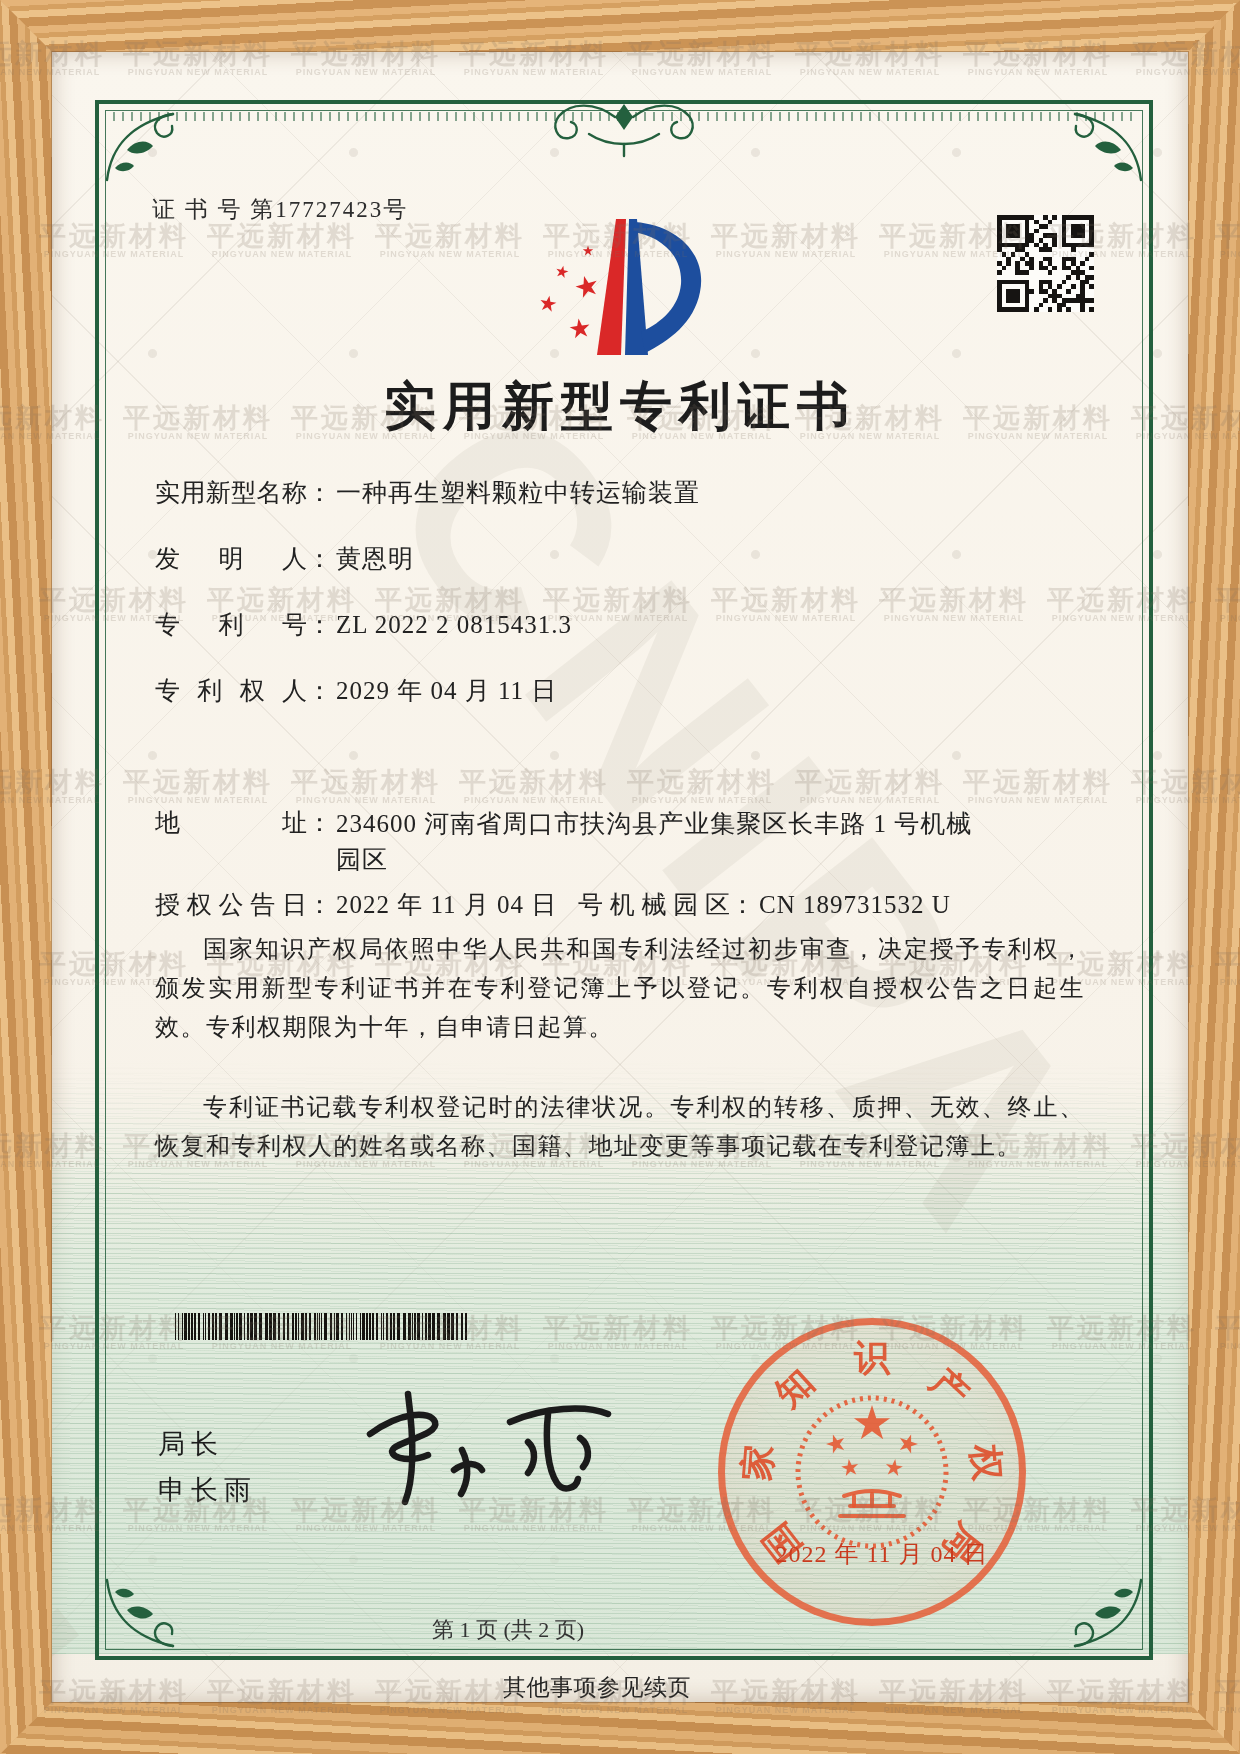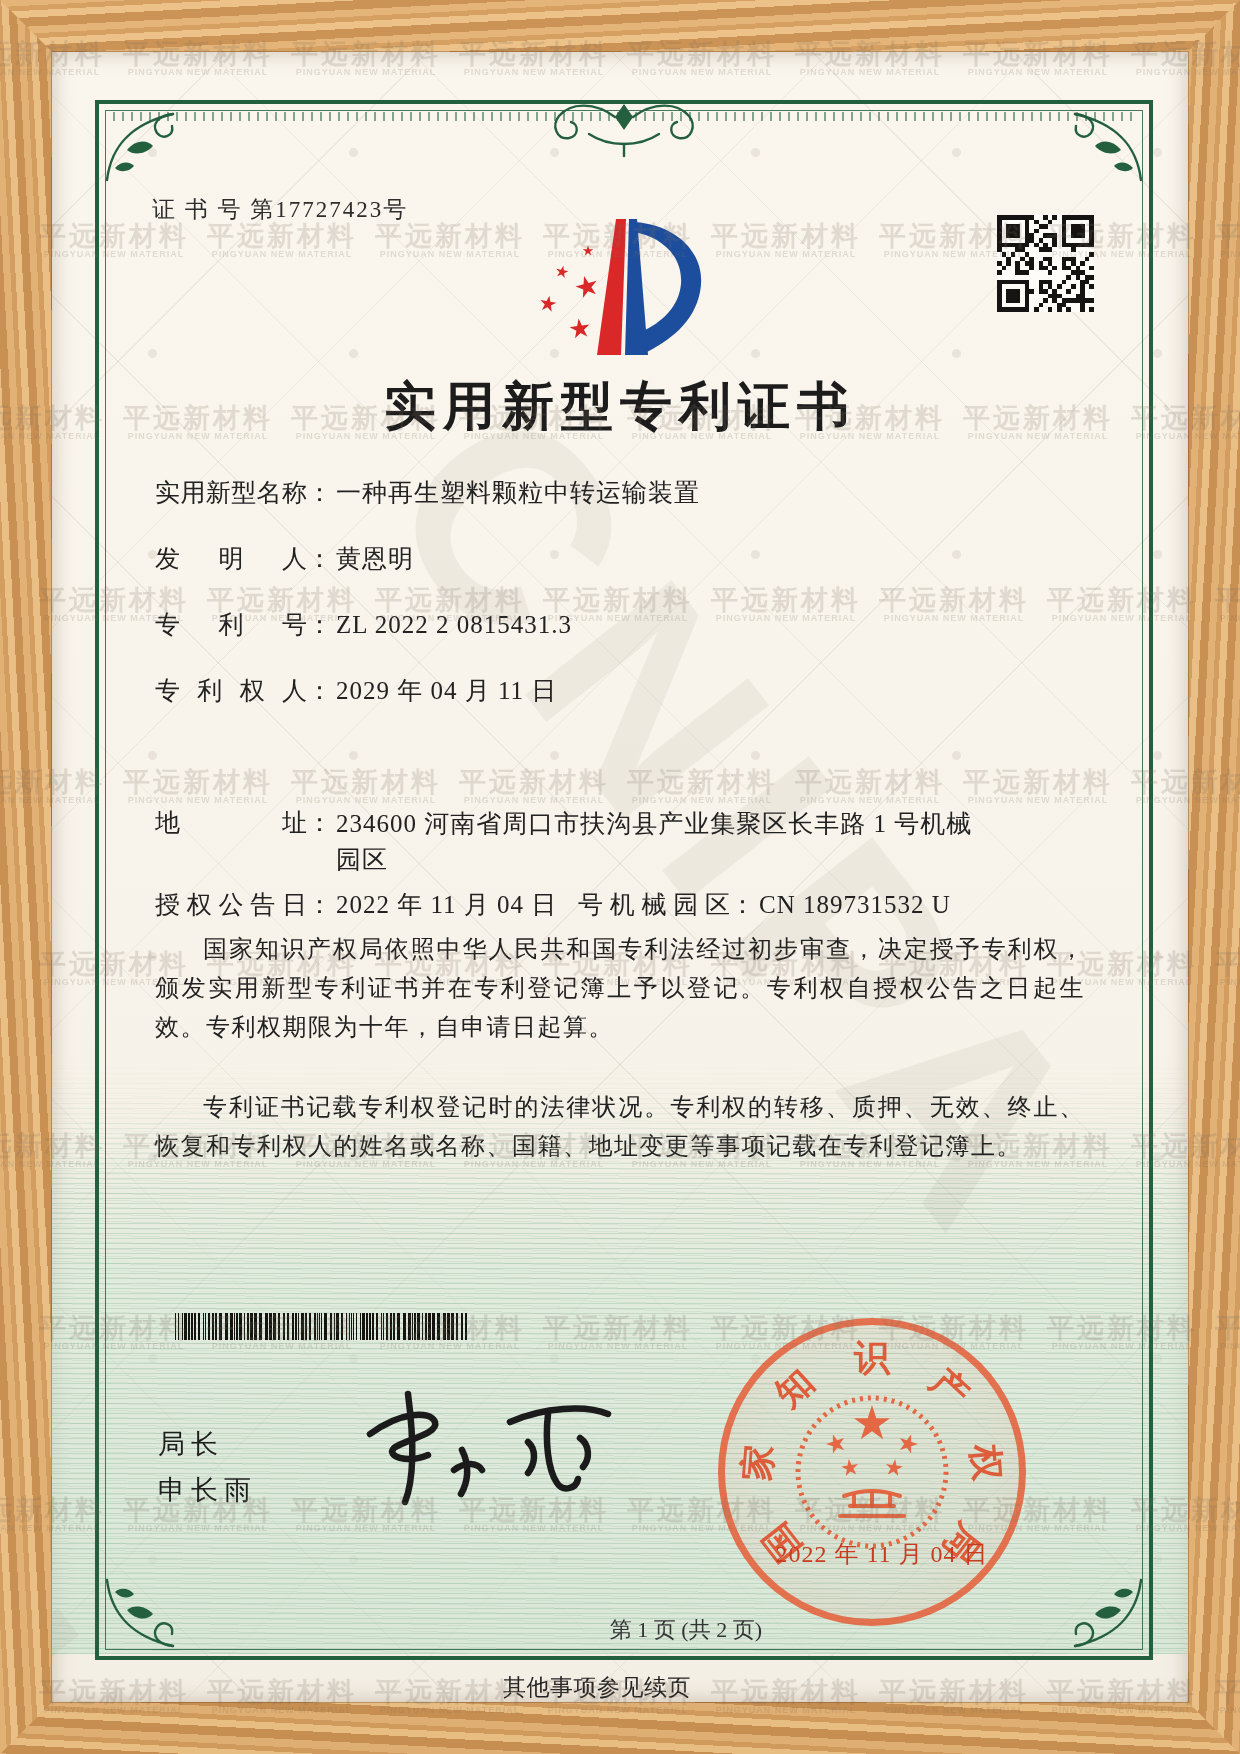--- a/index.html
+++ b/index.html
@@ -80,21 +80,21 @@
   .body-para{left:103px;width:930px;font-size:24px;line-height:39px;color:#222;
              text-indent:2em;letter-spacing:1.5px;text-align:justify;}
   .barcode{left:123px;top:1261px;width:296px;height:27px;display:flex;align-items:stretch;}
   .barcode div{height:100%;}
   .bar-b{background:#15130f;}
   .signer-title{left:106px;top:1374px;font-size:27px;color:#1e1e1e;letter-spacing:6px;
                 font-family:"Liberation Sans","DejaVu Sans",sans-serif;}
   .signer-name{left:106px;top:1420px;font-size:27px;color:#1e1e1e;letter-spacing:6px;
                font-family:"Liberation Sans","DejaVu Sans",sans-serif;}
   .signature{left:290px;top:1330px;}
-  .page-info{left:380px;top:1563px;width:330px;text-align:right;font-size:22px;color:#333;}
+  .page-info{left:380px;top:1563px;width:330px;text-align:left;font-size:22px;color:#333;}
   .cont-note{left:451px;top:1620px;font-size:23px;color:#222;letter-spacing:0.5px;}
 
   
   .seal{left:666px;top:1266px;width:294px;height:294px;border-radius:50%;
         border:7px solid rgba(229,86,48,.8);
         background:radial-gradient(circle,rgba(240,120,80,.05) 55%,rgba(240,120,80,.14) 100%);
         display:flex;align-items:center;justify-content:center;z-index:5;}
   .seal-char{position:absolute;left:50%;top:50%;font-size:36px;font-weight:700;
              color:rgba(222,74,38,.88);}
   .seal-date{left:700px;top:1486px;width:260px;text-align:center;font-size:24px;

